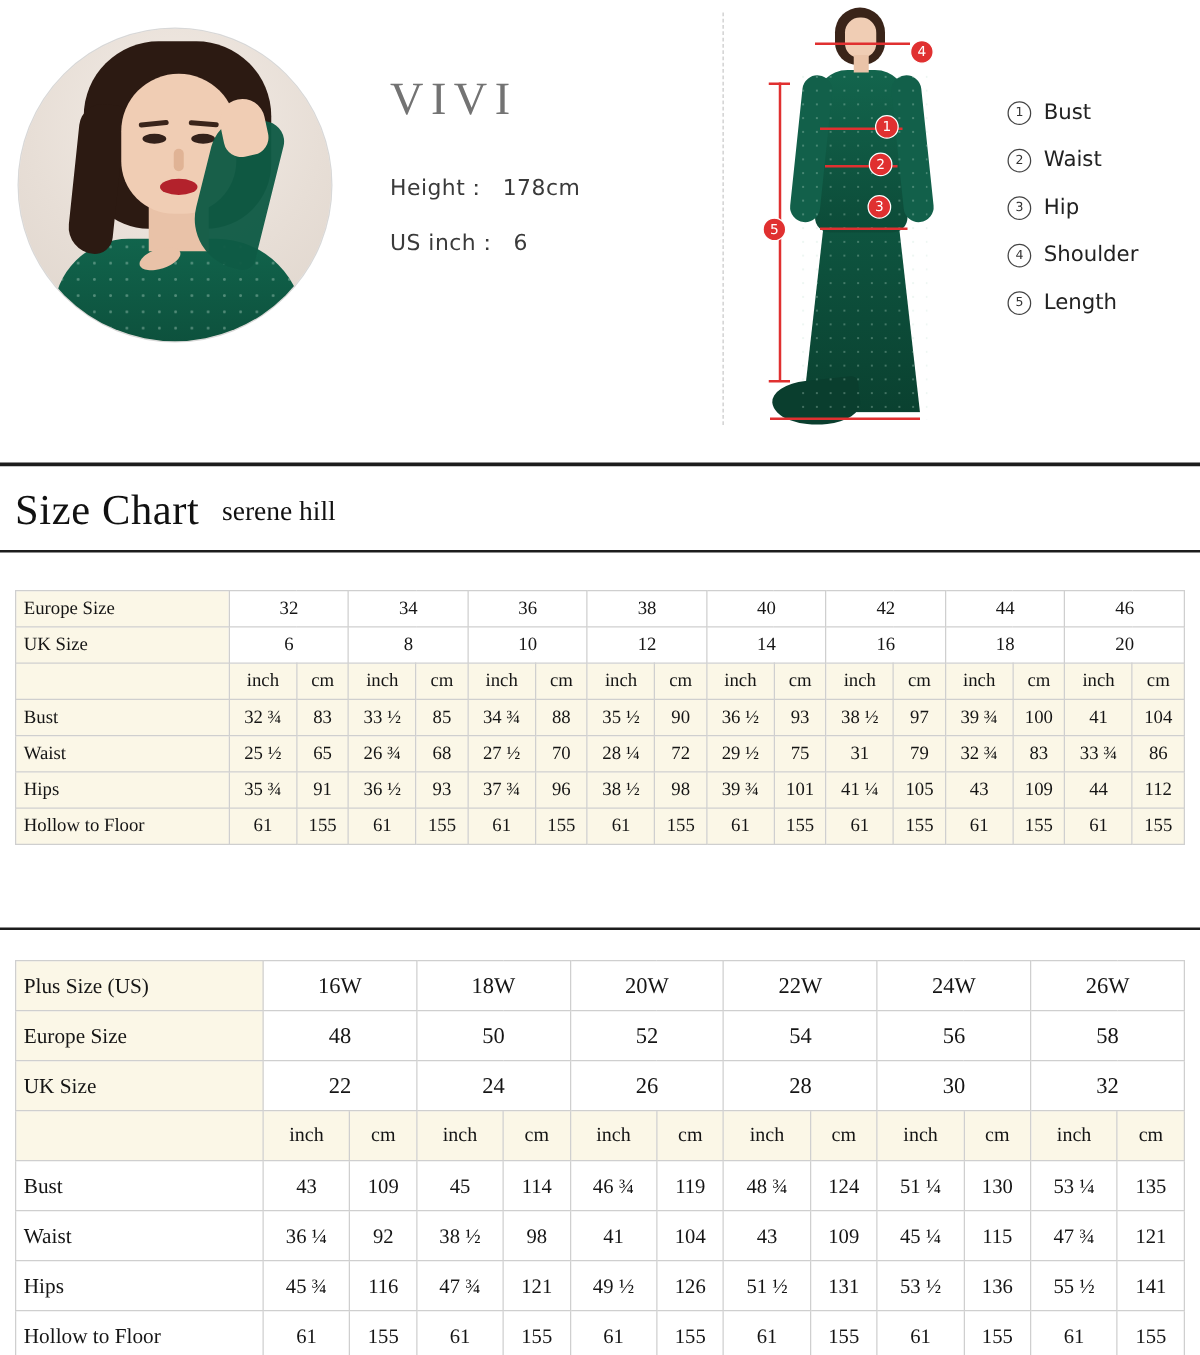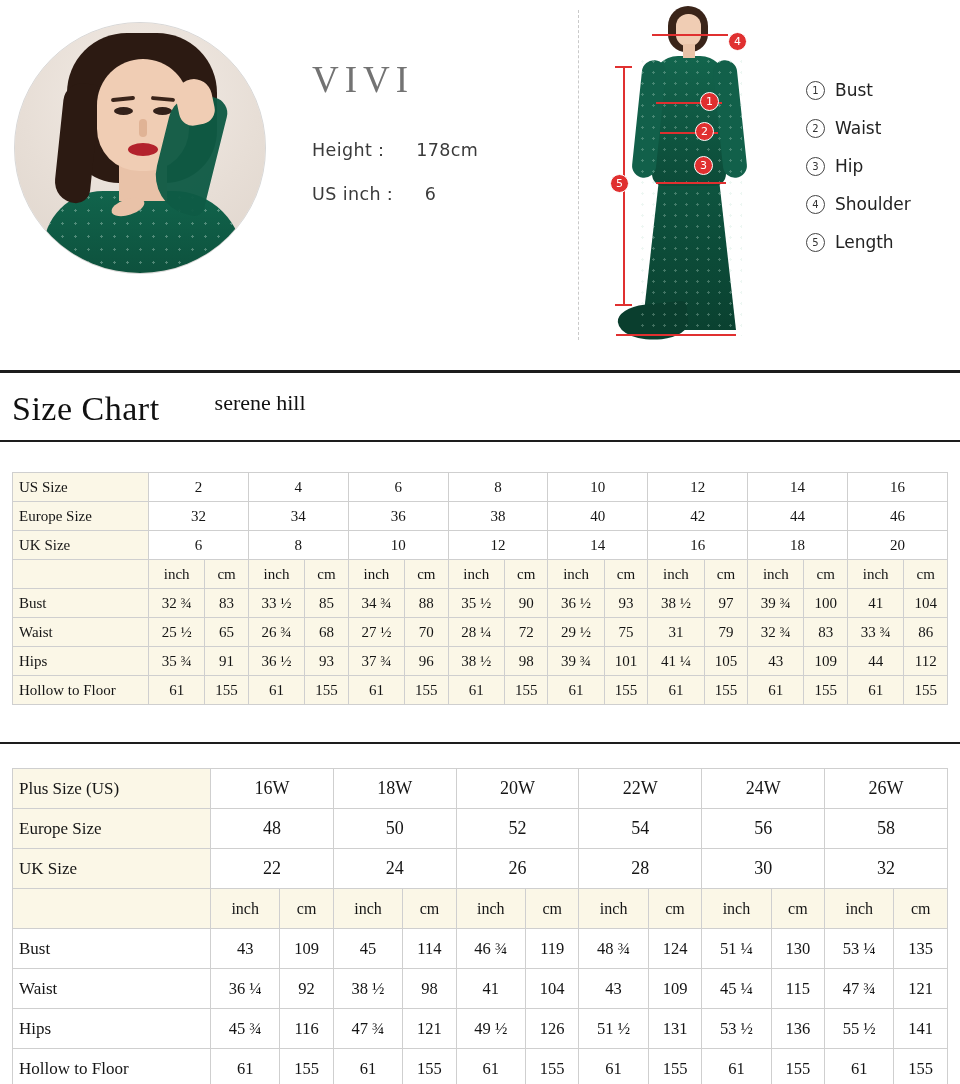--- a/index.html
+++ b/index.html
@@ -55,21 +55,21 @@
      background-size:13px 13px;opacity:.35;border-radius:60px 70px 0 0;}
 
   .brand{
     position:absolute;left:312px;top:58px;
     font-family:"Liberation Serif", serif;
     font-size:37px;letter-spacing:6px;color:#737373;
   }
   .specs{position:absolute;left:312px;top:138px;font-family:"DejaVu Sans",sans-serif;}
   .spec-row{font-size:17.5px;color:#3a3a3a;margin-bottom:20px;letter-spacing:.4px;}
   .spec-row .lbl{color:#3a3a3a;}
-  .spec-row .val{color:#3a3a3a;margin-left:26px;}
+  .spec-row .val{color:#3a3a3a;margin-left:12px;}
 
   .divider-vert{
     position:absolute;left:578px;top:10px;width:1px;height:330px;
     border-left:1px dashed #c9c9c9;
   }
 
   
   .diagram{position:absolute;left:590px;top:4px;width:200px;height:345px;}
   .d-head{position:absolute;left:78px;top:2px;width:40px;height:46px;background:#3a2419;border-radius:20px 20px 18px 18px;}
   .d-face{position:absolute;left:86px;top:10px;width:25px;height:32px;background:#f0cdb4;border-radius:12px 12px 11px 11px;}
@@ -99,21 +99,21 @@
   .legend-row{display:flex;align-items:center;margin-bottom:18px;}
   .legend-num{
     width:17px;height:17px;border-radius:50%;
     border:1px solid #444;color:#333;font-size:10px;
     display:flex;align-items:center;justify-content:center;margin-right:10px;
   }
   .legend-label{font-size:17px;color:#222;}
 
   .hr-thick{position:absolute;left:0;top:370px;width:960px;height:3px;background:#1d1d1d;}
 
-  .chart-title{position:absolute;left:12px;top:390px;display:flex;align-items:flex-start;gap:37px;}
+  .chart-title{position:absolute;left:12px;top:390px;display:flex;align-items:center;}
   .chart-title .big{font-size:34px;font-family:"Liberation Serif",serif;color:#111;letter-spacing:.5px;}
   .chart-title .small{font-size:22px;margin-left:18px;font-family:"Liberation Serif",serif;color:#111;}
 
   .hr-thin{position:absolute;left:0;width:960px;height:2px;background:#1d1d1d;}
 
   
   table{border-collapse:collapse;font-family:"Liberation Serif",serif;}
   .tbl1{position:absolute;left:12px;top:472px;width:936px;}
   .tbl2{position:absolute;left:12px;top:768px;width:936px;}
   .tbl1 td,.tbl2 td{
@@ -230,31 +230,20 @@
     <span class="big">Size Chart</span>
     <span class="small">serene hill</span>
   </div>
 
   <div class="hr-thin" style="top:440px;"></div>
   <div class="hr-thin" style="top:742px;"></div>
 
   <table class="tbl1">
       <tbody>
     <tr>
-      <td class="rowhead beige" style="width:128px;">US Size</td>
-      <td class="white big-num" colspan="2">2</td>
-      <td class="white big-num" colspan="2">4</td>
-      <td class="white big-num" colspan="2">6</td>
-      <td class="white big-num" colspan="2">8</td>
-      <td class="white big-num" colspan="2">10</td>
-      <td class="white big-num" colspan="2">12</td>
-      <td class="white big-num" colspan="2">14</td>
-      <td class="white big-num" colspan="2">16</td>
-    </tr>
-    <tr>
       <td class="rowhead beige">Europe Size</td>
       <td class="white big-num" colspan="2">32</td>
       <td class="white big-num" colspan="2">34</td>
       <td class="white big-num" colspan="2">36</td>
       <td class="white big-num" colspan="2">38</td>
       <td class="white big-num" colspan="2">40</td>
       <td class="white big-num" colspan="2">42</td>
       <td class="white big-num" colspan="2">44</td>
       <td class="white big-num" colspan="2">46</td>
     </tr>

